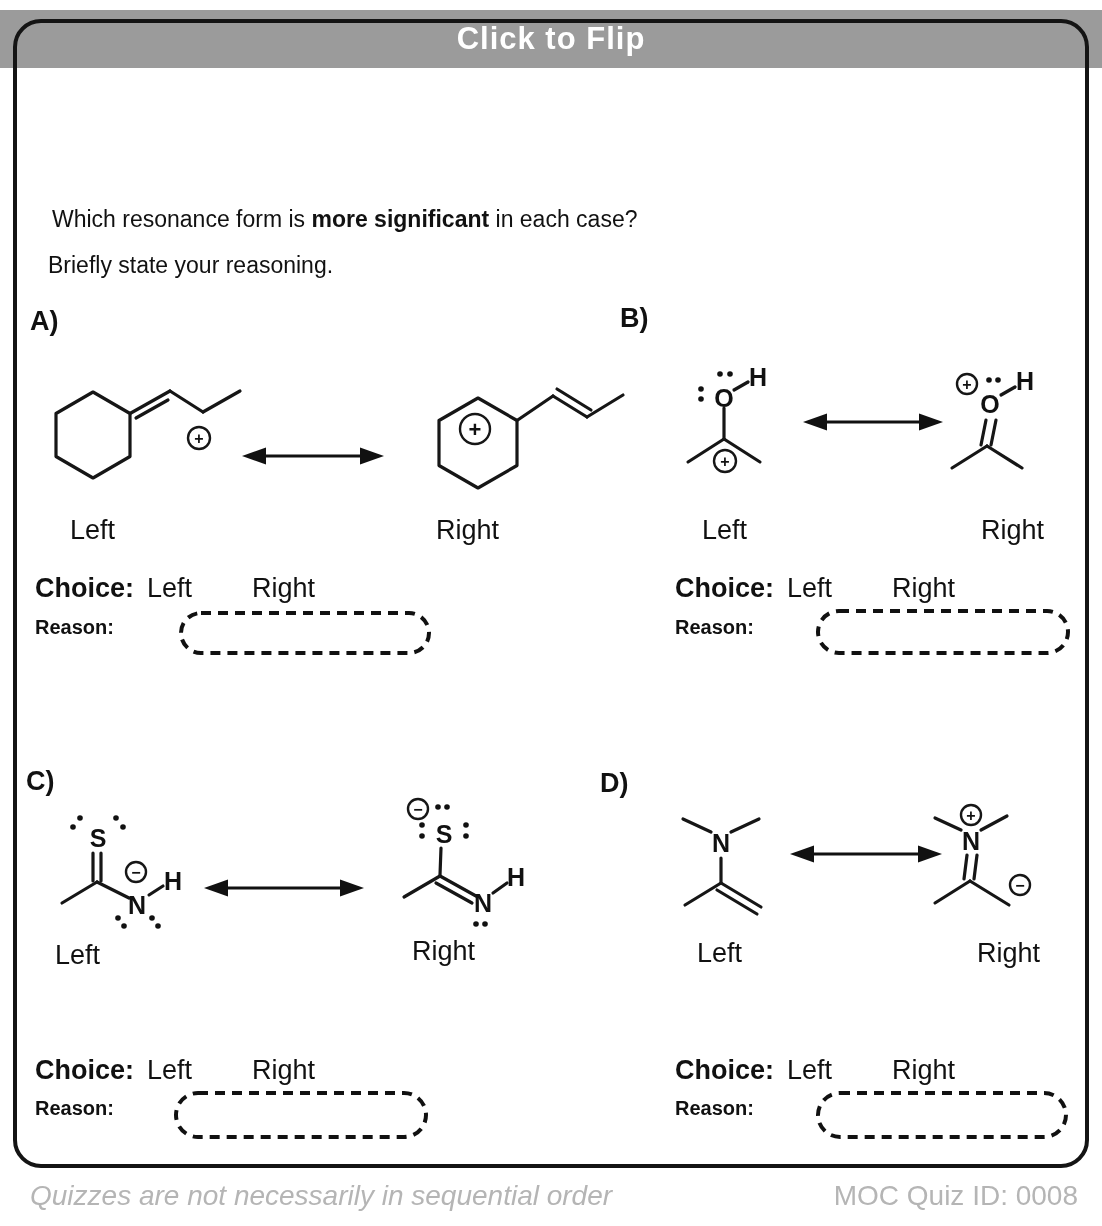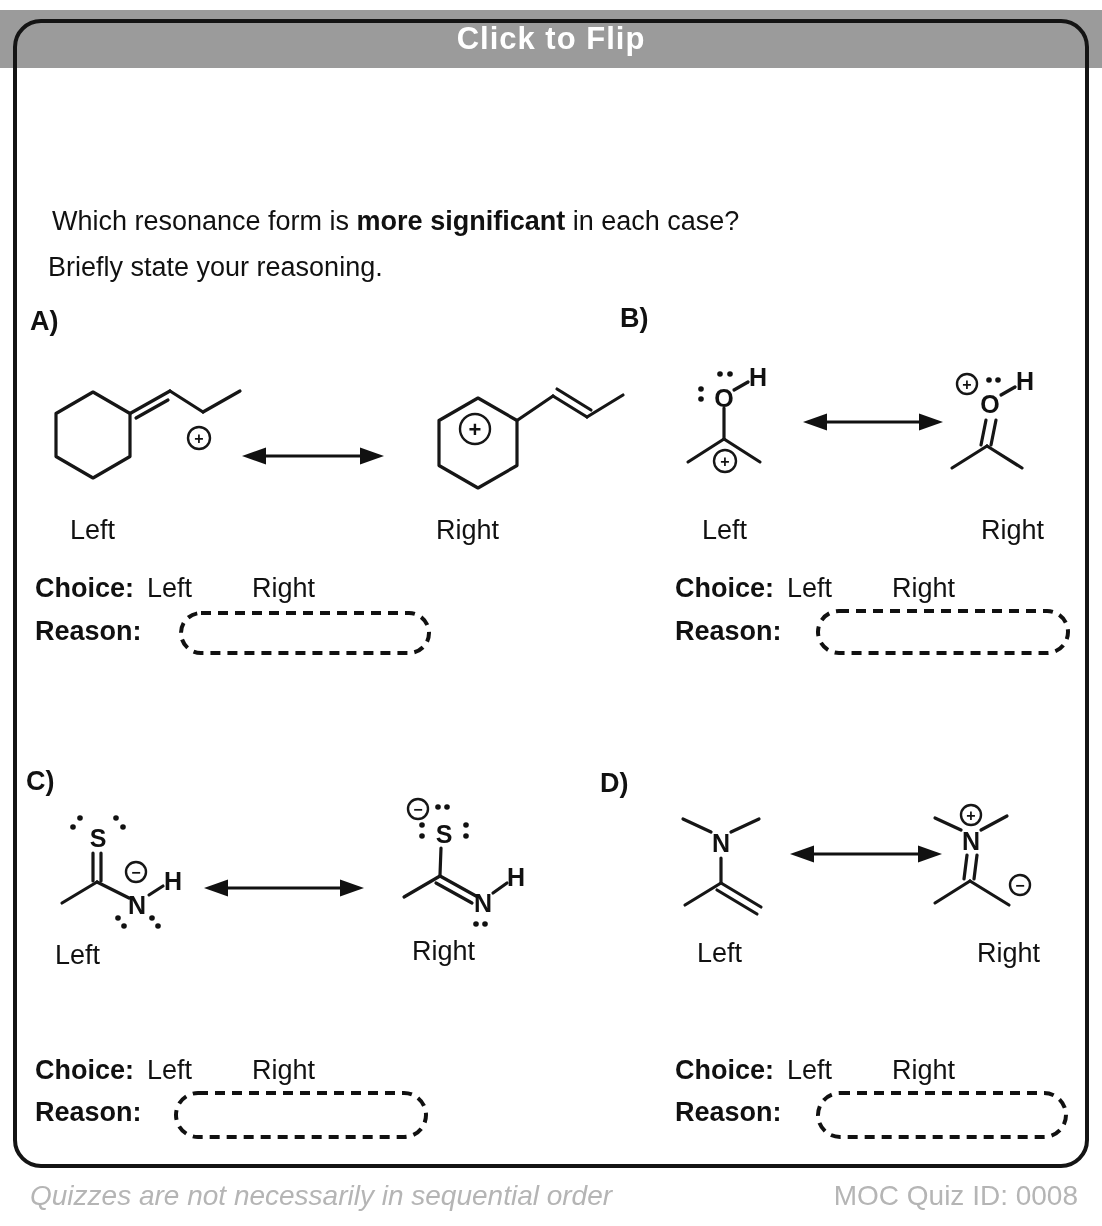--- a/index.html
+++ b/index.html
@@ -5,29 +5,29 @@
   html,body{margin:0;padding:0;background:#ffffff;}
   #page{position:relative;width:1102px;height:1226px;background:#ffffff;
         font-family:"Liberation Sans",sans-serif;color:#111;overflow:hidden;}
   .abs{position:absolute;}
   .band{left:0;top:10px;width:1102px;height:58px;background:#9b9b9b;z-index:0;}
   .band-title{left:0;top:10px;width:1102px;height:58px;line-height:58px;text-align:center;
         color:#ffffff;font-size:31px;font-weight:bold;letter-spacing:1px;z-index:2;}
   .card{left:13px;top:19px;width:1068px;height:1141px;border:4px solid #141414;border-radius:28px;
         background:linear-gradient(rgba(255,255,255,0) 0 45px,#ffffff 45px);z-index:1;}
   .z{z-index:2;}
-  .qline{font-size:27px;}
+  .qline{font-size:23px;}
   .bold{font-weight:bold;}
   .plabel{font-size:27px;font-weight:bold;}
   .side-label{font-size:27px;}
   .choice-row{display:flex;font-size:27px;align-items:baseline;}
   .choice-row .clabel{font-weight:bold;}
   .choice-row .opt1{margin-left:13px;}
   .choice-row .opt2{margin-left:60px;}
-  .reason-label{font-size:27px;font-weight:bold;}
+  .reason-label{font-size:20px;font-weight:bold;}
   .footer-note{font-size:28px;font-style:italic;color:#b5b5b5;text-align:center;}
   .footer-id{font-size:28px;color:#b5b5b5;text-align:right;}
   svg line,svg .ring{stroke:#161616;stroke-width:3.2;fill:none;stroke-linecap:round;stroke-linejoin:round;}
   svg .arrowline{stroke:#111;stroke-width:3.2;}
   svg .head{fill:#111;stroke:none;}
   svg .atom{font-family:"Liberation Sans",sans-serif;font-size:25px;font-weight:600;fill:#111;text-anchor:middle;}
   svg .sign{font-family:"Liberation Sans",sans-serif;font-size:16px;font-weight:700;fill:#111;text-anchor:middle;}
   svg .sign-big{font-family:"Liberation Sans",sans-serif;font-size:22px;font-weight:700;fill:#111;text-anchor:middle;}
   svg .chg{fill:none;stroke:#161616;stroke-width:2.4;}
   svg .dot{fill:#111;stroke:none;}

